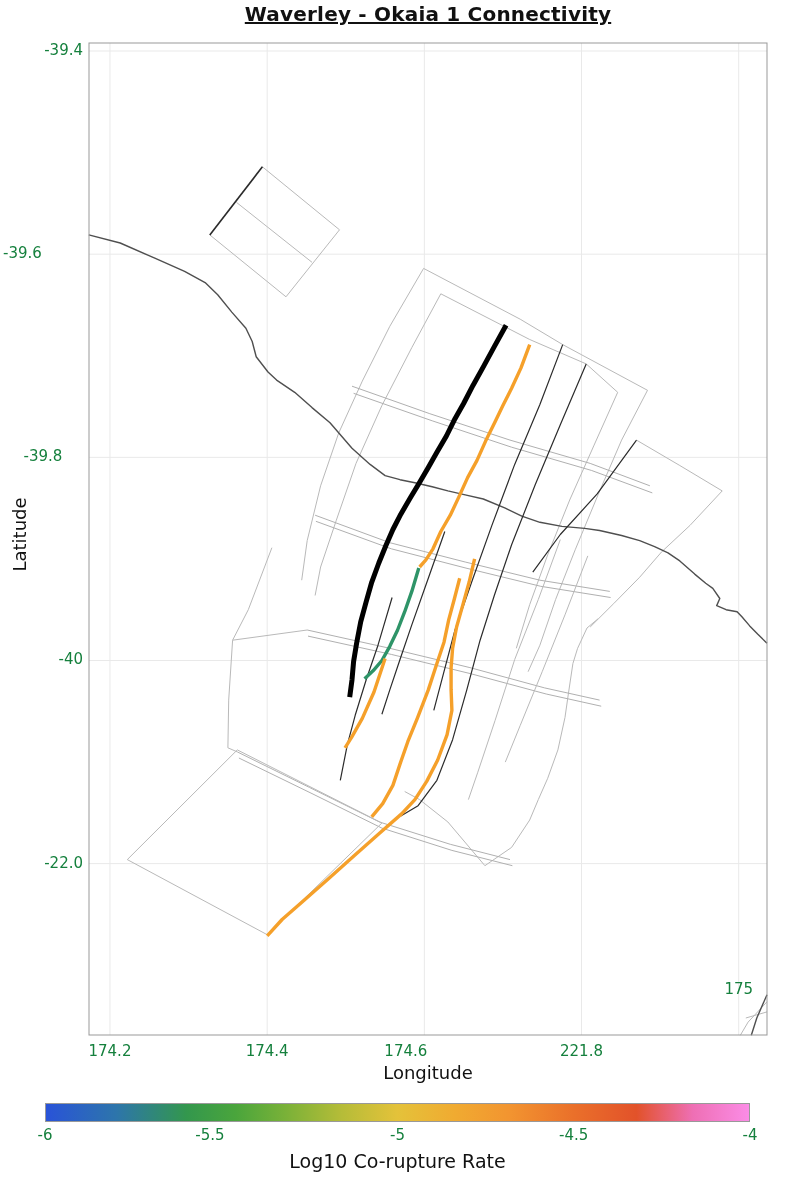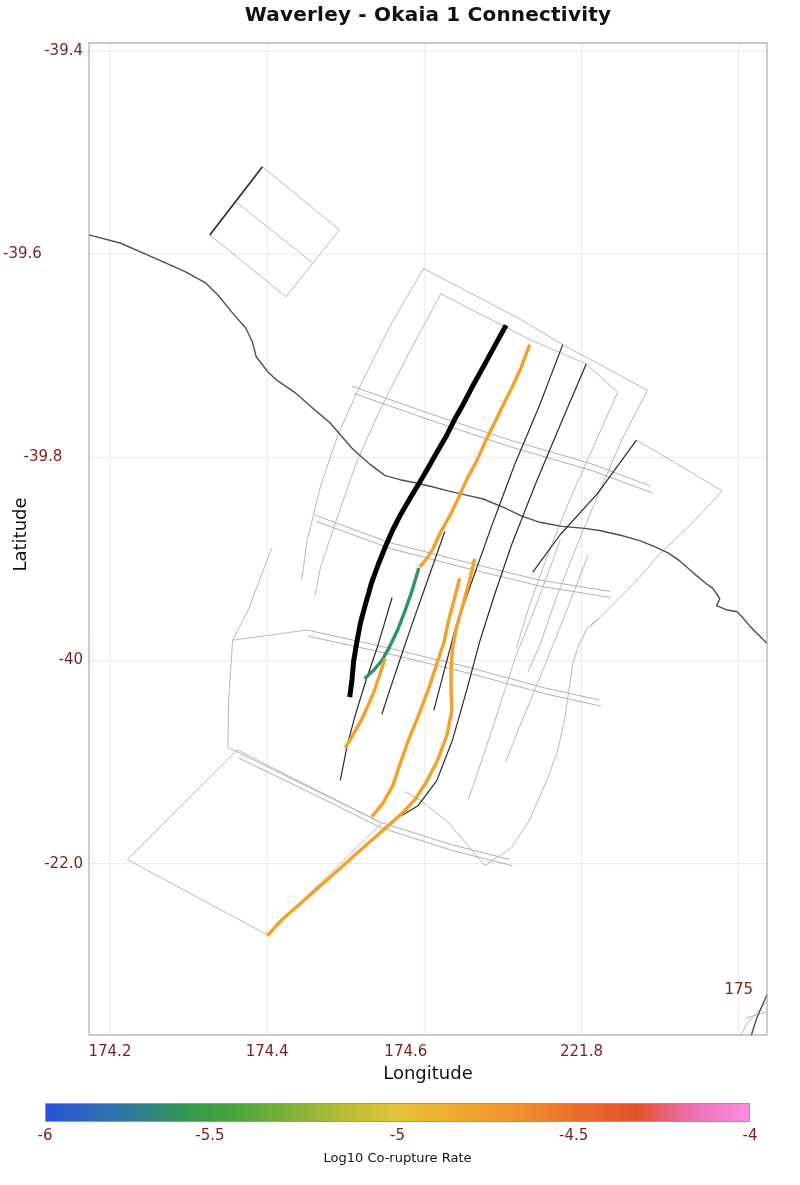--- a/index.html
+++ b/index.html
@@ -1,25 +1,25 @@
 <!DOCTYPE html>
 <html><head>
 <meta charset="utf-8">
 <style>
   html,body{margin:0;padding:0;background:#fff;}
   .fig{position:relative;width:800px;height:1185px;background:#ffffff;
        font-family:"DejaVu Sans","Liberation Sans",sans-serif;color:#111;overflow:hidden;}
   .title{position:absolute;left:89px;top:2px;width:678px;text-align:center;
-         font-size:20px;font-weight:bold;letter-spacing:.2px;}
+         font-size:20px;font-weight:bold;letter-spacing:.2px;text-decoration:underline;}
   .xlabel{position:absolute;left:89px;top:1062px;width:678px;text-align:center;font-size:18px;}
   .ylabel{position:absolute;left:-36px;top:524px;width:110px;text-align:center;font-size:18px;
           transform:rotate(-90deg);transform-origin:center;}
   .cbar{position:absolute;left:45px;top:1103px;width:705px;height:19px;border:1px solid #999;box-sizing:border-box;}
-  .cbar-label{position:absolute;left:45px;top:1150px;width:705px;text-align:center;font-size:13px;}
-  .tick{position:absolute;font-size:15px;white-space:nowrap;color:#7f1d1d;}
+  .cbar-label{position:absolute;left:45px;top:1150px;width:705px;text-align:center;font-size:19px;}
+  .tick{position:absolute;font-size:15px;white-space:nowrap;color:#15803d;}
   svg{position:absolute;left:0;top:0;}
 </style>
 </head>
 <body>
 
 <div class="fig">
   <div class="title">Waverley - Okaia 1 Connectivity</div>
   <div class="ylabel">Latitude</div>
   <svg id="map" width="800" height="1185">
       <line x1="109.98365596381653" y1="43" x2="109.98365596381653" y2="1035" stroke="#e9e9e9" stroke-width="1"></line>

